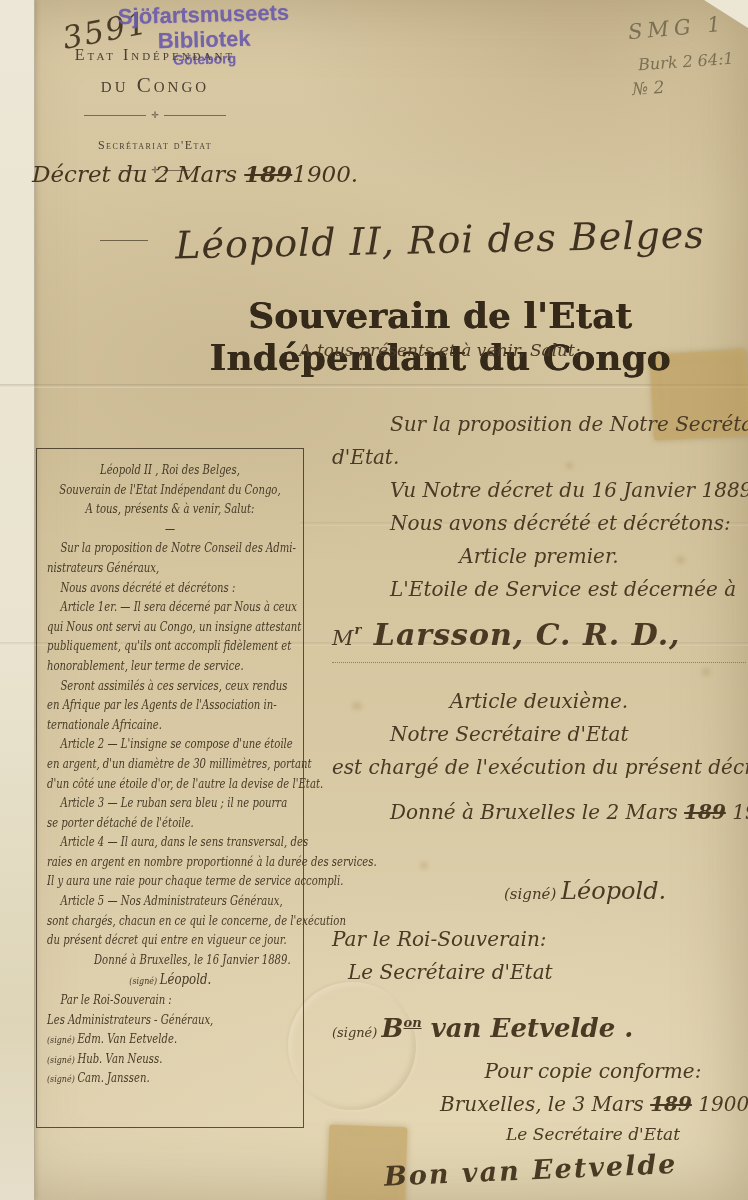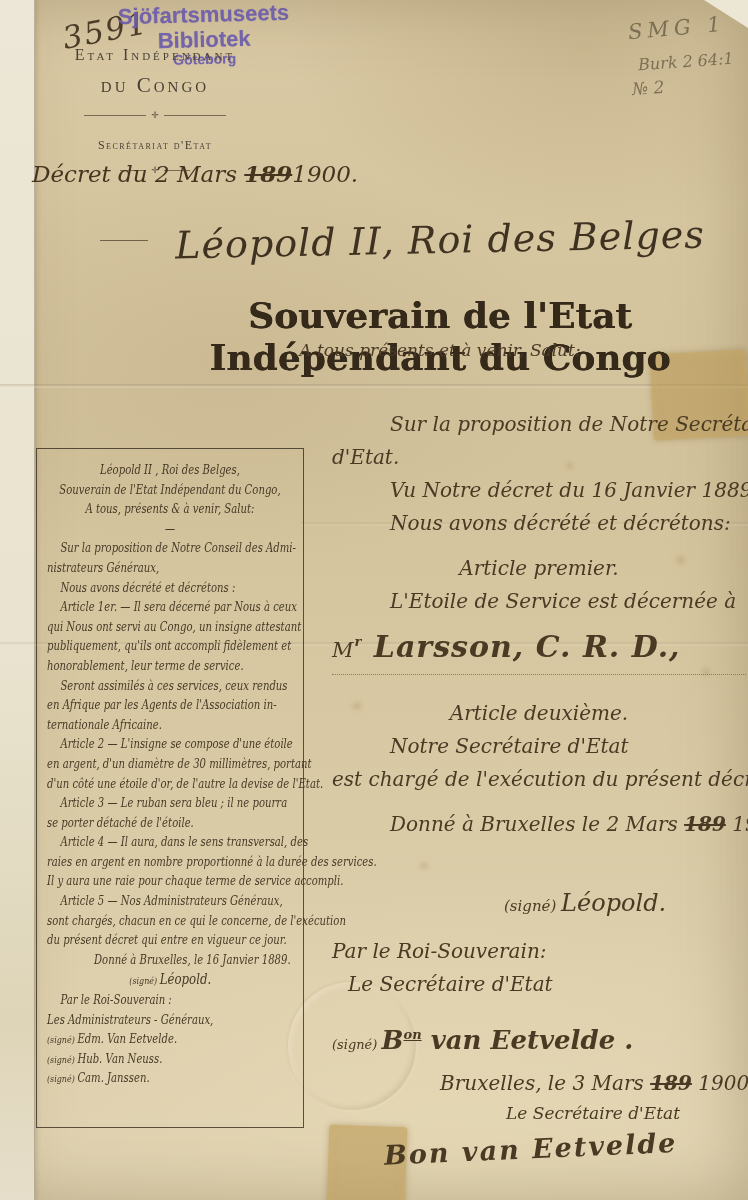--- a/index.html
+++ b/index.html
@@ -63,21 +63,21 @@
     font-size:36px;font-weight:bold;color:#35291a;text-shadow:.4px 0 0 #35291a;}
   .salutation{position:absolute;left:170px;top:340px;width:540px;text-align:center;
     font-size:17px;font-style:italic;color:#4a3a26;}
 
   
   .rcol{position:absolute;left:332px;top:398px;width:414px;font-style:italic;
     font-size:20px;color:#4a3a24;padding-top:10px;}
   .rcol .line{line-height:33px;white-space:nowrap;}
   .rcol .ind{padding-left:58px;}
   .rcol .ind-sm{padding-left:16px;}
-  .rcol .ctr{text-align:center;margin-top:12px;}
+  .rcol .ctr{text-align:center;}
   .rcol .ctrr{text-align:center;padding-left:108px;}
   .rcol .sm{font-size:17px;line-height:26px;}
   .rcol .mt1{margin-top:12px;} .rcol .mt2{margin-top:22px;} .rcol .mt3{margin-top:46px;}
   .rcol .strike{text-decoration:line-through;text-decoration-thickness:2px;font-weight:bold;}
   .rcol .name{font-size:30px;font-weight:bold;line-height:48px;
     border-bottom:1px dotted rgba(90,70,45,.55);letter-spacing:1px;}
   .rcol .name .pre{font-size:21px;font-weight:normal;}
   .rcol .name .sup{font-size:13px;vertical-align:super;}
   .rcol .signed{padding-left:172px;font-size:24px;}
   .rcol .signed .lbl,.rcol .lbl{font-size:15px;}
@@ -164,20 +164,21 @@
       <div class="line ind"><span>L'Etoile de Service est décernée à</span></div>
       <div class="line name"><span class="pre">M</span><span class="sup">r</span><span> Larsson</span><span>, C. R. D.,</span></div>
       <div class="line ctr mt2"><span>Article deuxième.</span></div>
       <div class="line ind"><span>Notre Secrétaire d'Etat</span></div>
       <div class="line "><span>est chargé de l'exécution du présent décret.</span></div>
       <div class="line ind mt1"><span>Donné à Bruxelles le 2 Mars </span><span class="strike">189</span><span> 1900.</span></div>
       <div class="line signed mt3"><span class="lbl">(signé) </span><span>Léopold.</span></div>
       <div class="line mt1"><span>Par le Roi-Souverain:</span></div>
       <div class="line ind-sm"><span>Le Secrétaire d'Etat</span></div>
       <div class="line name2 mt1"><span class="lbl">(signé) </span><span class="pre">B</span><span class="sup">on</span><span> van Eetvelde .</span></div>
+      <div class="line ctrr"><span>Pour copie conforme:</span></div>
       <div class="line ctrr"><span>Bruxelles, le 3 Mars </span><span class="strike">189</span><span> 1900.</span></div>
       <div class="line ctrr sm"><span>Le Secrétaire d'Etat</span></div>
       <div class="line sig"><span>Bon van Eetvelde</span></div>
     </div>
 
   <div class="lbox">
       <div class="line bc"><span>Léopold II , Roi des Belges,</span></div>
       <div class="line bc"><span>Souverain de l'Etat Indépendant du Congo,</span></div>
       <div class="line bc"><span>A tous, présents &amp; à venir, Salut:</span></div>
       <div class="line bc"><span>—</span></div>

